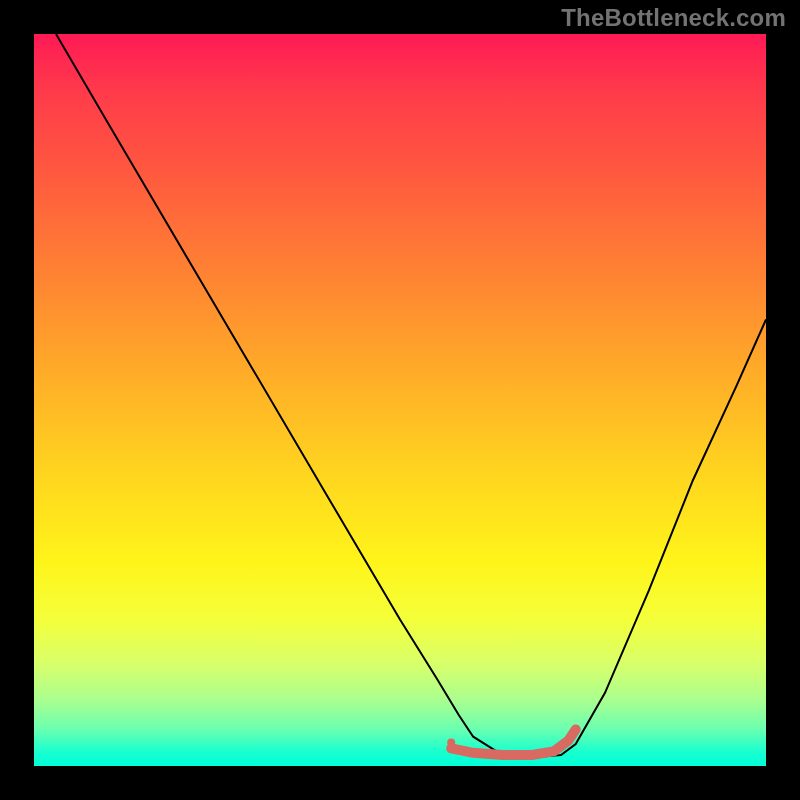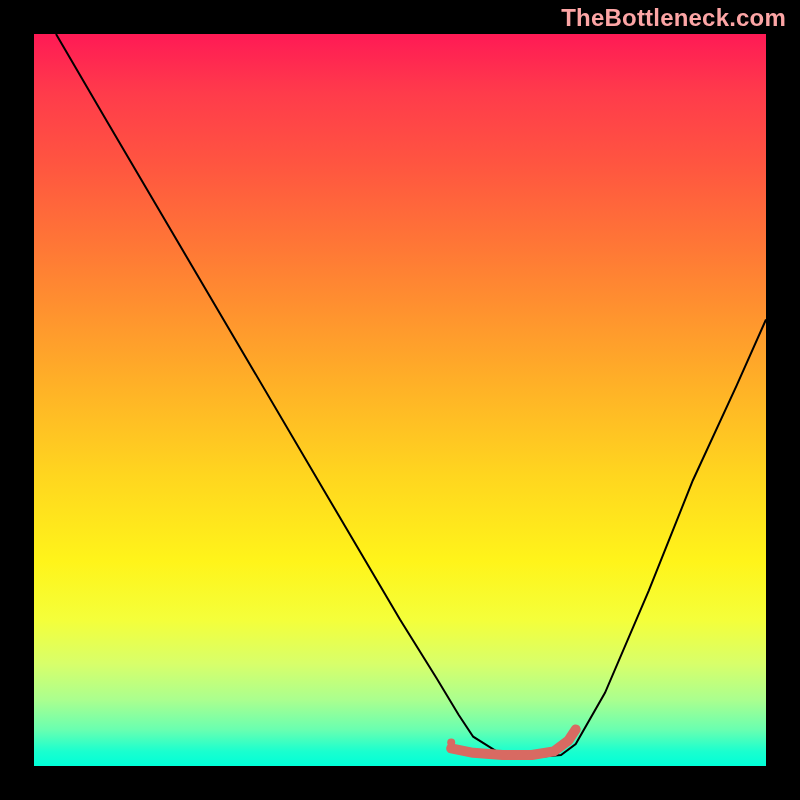--- a/index.html
+++ b/index.html
@@ -44,21 +44,21 @@
     left: 0;
     top: 0;
     width: 732px;
     height: 732px;
     overflow: visible;
   }
   .watermark {
     position: absolute;
     top: 4px;
     right: 14px;
-    color: #fca5a5;
+    color: #737373;
     font-size: 24px;
     font-weight: 600;
     letter-spacing: 0.2px;
     user-select: none;
   }
 </style>
 </head>
 <body>
 <div class="frame">
 

